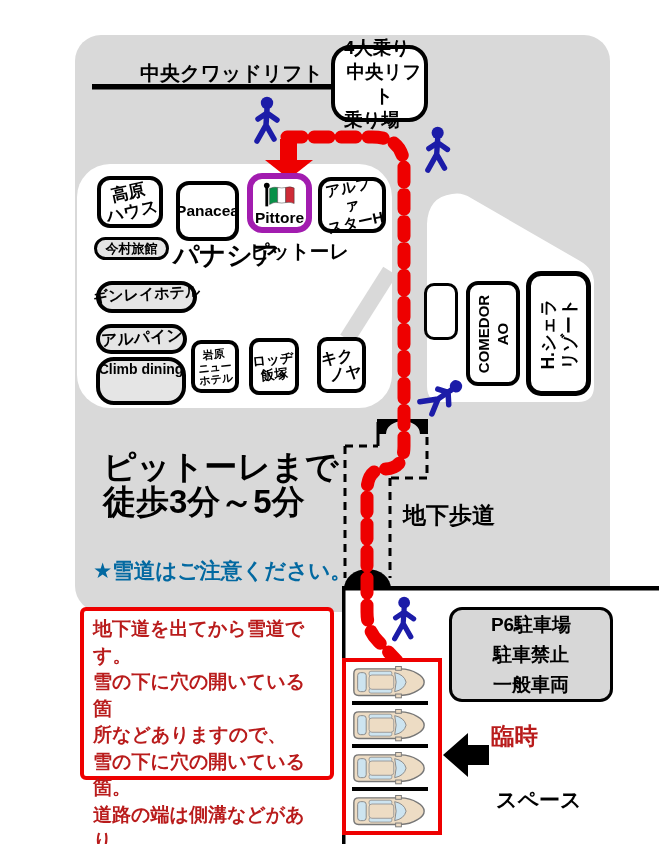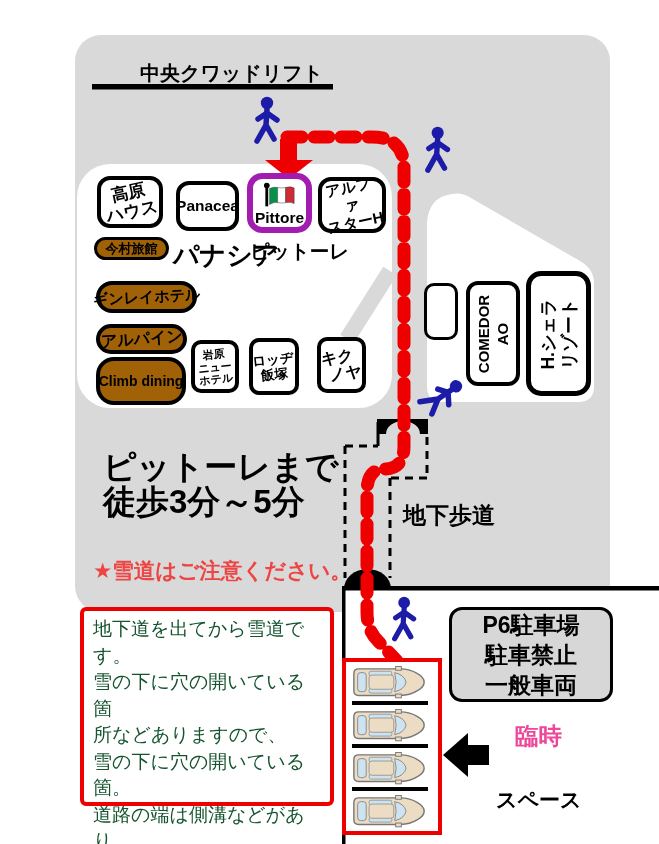--- a/index.html
+++ b/index.html
@@ -2,21 +2,21 @@
 <html><head>
 <meta charset="utf-8">
 <style>
   html,body{margin:0;padding:0;background:#fff;}
   #canvas{position:relative;width:659px;height:844px;background:#ffffff;overflow:hidden;
           font-family:"Liberation Sans","DejaVu Sans",sans-serif;}
   #bg-svg{position:absolute;left:0;top:0;z-index:0;}
   .abs{position:absolute;box-sizing:border-box;}
   .bx{background:#fff;border:4px solid #000;border-radius:13px;display:flex;flex-direction:column;
       align-items:center;justify-content:center;font-weight:bold;color:#000;z-index:3;text-align:center;}
-  .pill{background:#a16207;border:4px solid #000;border-radius:18px;display:flex;align-items:center;
+  .pill{background:#e5e5e5;border:4px solid #000;border-radius:18px;display:flex;
       justify-content:center;font-weight:bold;color:#000;z-index:3;white-space:nowrap;}
   .lbl{font-weight:bold;color:#000;z-index:3;white-space:nowrap;}
   .tilt12{transform:rotate(-12deg);}
   .tilt8{transform:rotate(-8deg);}
   .tilt6{transform:rotate(-6deg);}
   .tilt4{transform:rotate(-4deg);}
   .tilt3{transform:rotate(-3deg);}
   .vert{display:flex;align-items:center;justify-content:center;}
   .vert .rot{transform:rotate(-90deg);font-weight:bold;text-align:center;white-space:nowrap;}
   .ln{display:block;}
@@ -96,29 +96,34 @@
     <g transform="translate(424,372) rotate(52,17,26)">
         <use href="#walker"></use>
       </g>
     <use href="#walker" transform="translate(388,596) scale(0.95)"></use>
 
     <polygon points="443,755 468,733 468,745 489,745 489,765 468,765 468,777" fill="#000"></polygon>
   </svg>
 
   <div class="abs lbl" style="left:140px;top:60px;width:180px;text-align:right;font-size:20px;">中央クワッドリフト</div>
 
+  <div class="abs bx" style="left:331px;top:45px;width:97px;height:77px;border-width:4.5px;border-radius:19px;font-size:18.5px;line-height:24px;align-items:flex-start;padding-left:9px;z-index:3;">
+    <span class="ln">4人乗り</span>
+    <span class="ln">中央リフト</span>
+    <span class="ln">乗り場</span>
+  </div>
 
   <div class="abs bx" style="left:97px;top:176px;width:66px;height:52px;font-size:17px;line-height:19px;">
     <span class="tilt12">
       <span class="ln">高原</span>
       <span class="ln">ハウス</span>
     </span>
   </div>
 
-  <div class="abs bx" style="left:176px;top:181px;width:63px;height:50px;font-size:15.5px;">
+  <div class="abs bx" style="left:176px;top:181px;width:63px;height:60px;font-size:15.5px;">
     <span>Panacea</span>
   </div>
 
   <div class="abs bx" style="left:247px;top:173px;width:65px;height:60px;border:6px solid #a21caf;border-radius:15px;font-size:15.5px;justify-content:flex-start;padding-top:3px;">
     <svg width="34" height="27" viewBox="0 0 36 27">
       <circle cx="4" cy="3" r="3" fill="#000"></circle>
       <rect x="2.5" y="4" width="3" height="21" fill="#000"></rect>
       <path d="M7,6 Q12,4 15.5,5 L15.5,21 Q12,20 7,23 Z" fill="#089048" stroke="#333" stroke-width="0.5"></path>
       <path d="M15.5,5 Q20,6 24,5 L24,21 Q20,22 15.5,21 Z" fill="#ffffff" stroke="#333" stroke-width="0.5"></path>
       <path d="M24,5 Q29,3.5 33,5.5 L33,22 Q29,20 24,21 Z" fill="#ce2b37" stroke="#333" stroke-width="0.5"></path>
@@ -188,35 +193,35 @@
       <span class="ln">H.シェラ</span>
       <span class="ln">リゾート</span>
     </span>
   </div>
 
   <div class="abs lbl" style="left:103px;top:449px;font-size:33px;line-height:35px;z-index:2;">
     <span class="ln">ピットーレまで</span>
     <span class="ln">徒歩3分～5分</span>
   </div>
 
-  <div class="abs lbl" style="left:93px;top:556px;font-size:21.5px;color:#ef4444;z-index:2;">★雪道はご注意ください。</div>
+  <div class="abs lbl" style="left:93px;top:556px;font-size:21.5px;color:#0369a1;z-index:2;">★雪道はご注意ください。</div>
 
   <div class="abs lbl" style="left:403px;top:500px;font-size:23px;z-index:2;text-align:right;">地下歩道</div>
 
-  <div class="abs" style="left:80px;top:607px;width:254px;height:199px;background:#fff;border:4px solid #ee0000;border-radius:6px;padding:5px 9px;font-weight:normal;font-size:19px;line-height:26.5px;color:#14532d;z-index:3;">
+  <div class="abs" style="left:80px;top:607px;width:254px;height:173px;background:#fff;border:4px solid #ee0000;border-radius:6px;padding:5px 9px;font-weight:bold;font-size:19px;line-height:26.5px;color:#b91c1c;z-index:3;">
     <span class="ln">地下道を出てから雪道です。</span>
     <span class="ln">雪の下に穴の開いている箇</span>
     <span class="ln">所などありますので、</span>
     <span class="ln">雪の下に穴の開いている箇。</span>
     <span class="ln">道路の端は側溝などがあり</span>
 
   </div>
 
-  <div class="abs bx" style="left:449px;top:607px;width:164px;height:95px;background:#d7d7d7;border-width:3px;border-radius:13px;font-size:23px;line-height:30px;z-index:3;">
+  <div class="abs bx" style="left:449px;top:607px;width:164px;height:95px;background:#d7d7d7;border-width:3px;border-radius:13px;font-size:19px;line-height:30px;z-index:3;">
     <span class="ln">P6駐車場</span>
     <span class="ln">駐車禁止</span>
     <span class="ln">一般車両</span>
   </div>
 
-  <div class="abs lbl" style="left:491px;top:720px;font-size:23.5px;color:#ec4899;margin-left:24px;">臨時</div>
+  <div class="abs lbl" style="left:491px;top:720px;font-size:23.5px;color:#b91c1c;">臨時</div>
   <div class="abs lbl" style="left:496px;top:786px;font-size:21px;">スペース</div>
 
 </div>
 
 </body></html>

